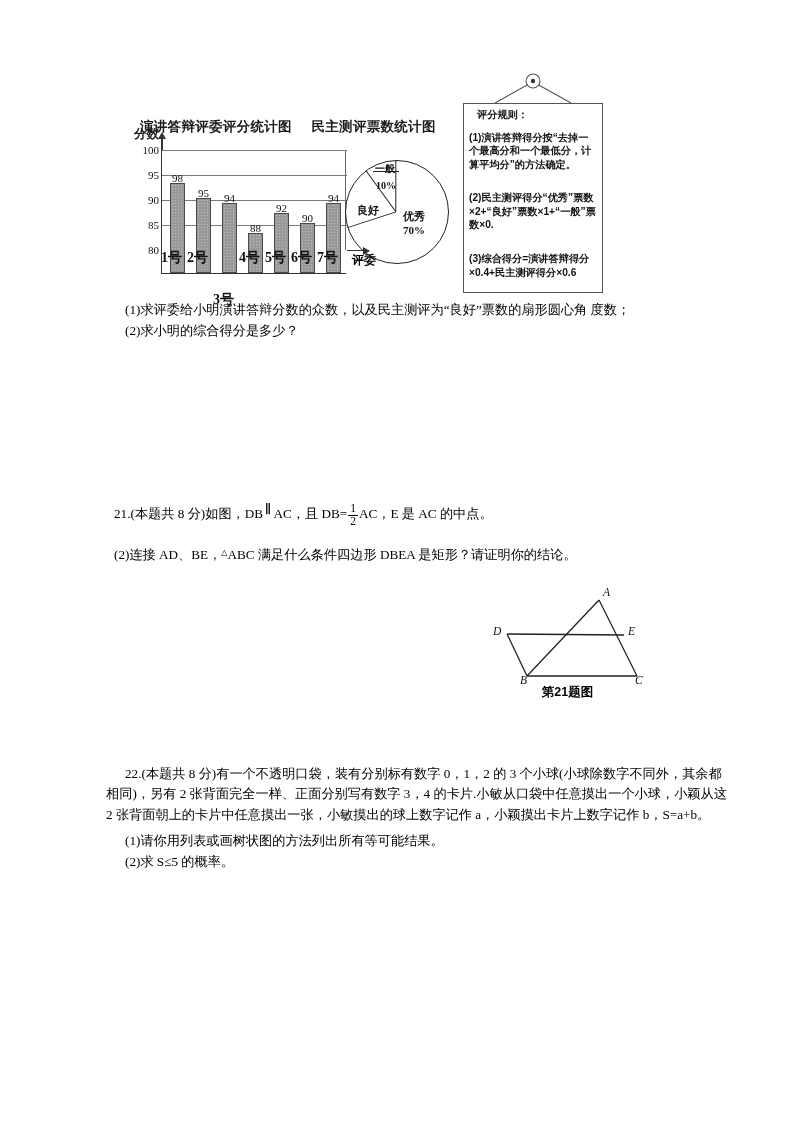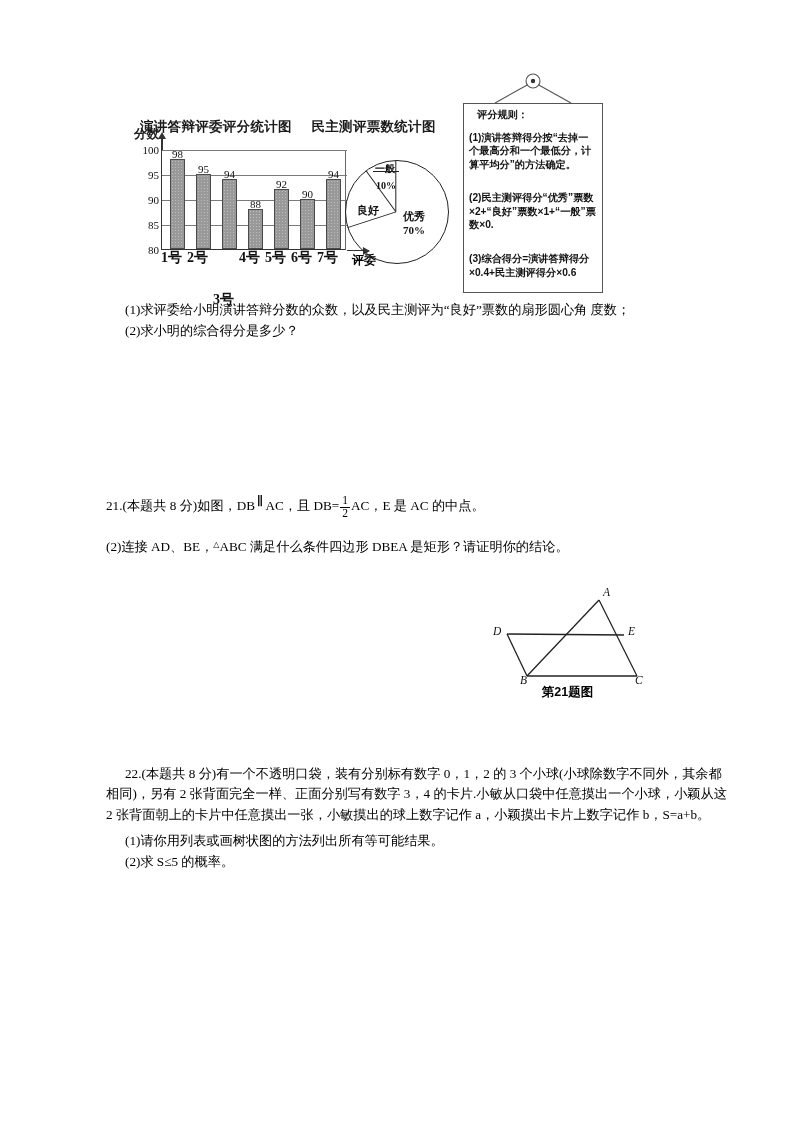--- a/index.html
+++ b/index.html
@@ -58,21 +58,21 @@
     top: -14px;
     font-size: 12.5px;
     font-weight: bold;
     color: #1a1a1a;
   }
   .bc-plot {
     position: absolute;
     left: 33px;
     top: 10px;
     width: 185px;
-    height: 100px;
+    height: 124px;
     border-left: 1.4px solid #333;
     border-bottom: 1.4px solid #333;
     box-sizing: border-box;
   }
   .bc-frame-top, .bc-frame-right {
     position: absolute;
     background: #666;
   }
   .bc-frame-top { left: 0; top: 0; width: 185px; height: 1px; }
   .bc-frame-right { right: 0; top: 0; width: 1px; height: 100px; }
@@ -255,21 +255,21 @@
     top: 300px;
     width: 625px;
   }
   .q20-parts p { margin: 0 0 1px 0; }
 
   .q21-block {
     left: 106px;
     top: 492px;
     width: 625px;
   }
-  .q21-block p { margin: 0; }
+  .q21-block p { margin: 8px; }
   .q21-line2 { margin-top: 20px !important; }
   .q21-line3 { margin-top: 18px !important; }
 
   .frac {
     display: inline-block;
     vertical-align: -0.55em;
     text-align: center;
     font-size: 11.5px;
     line-height: 1.02;
     margin: 0 1px;

